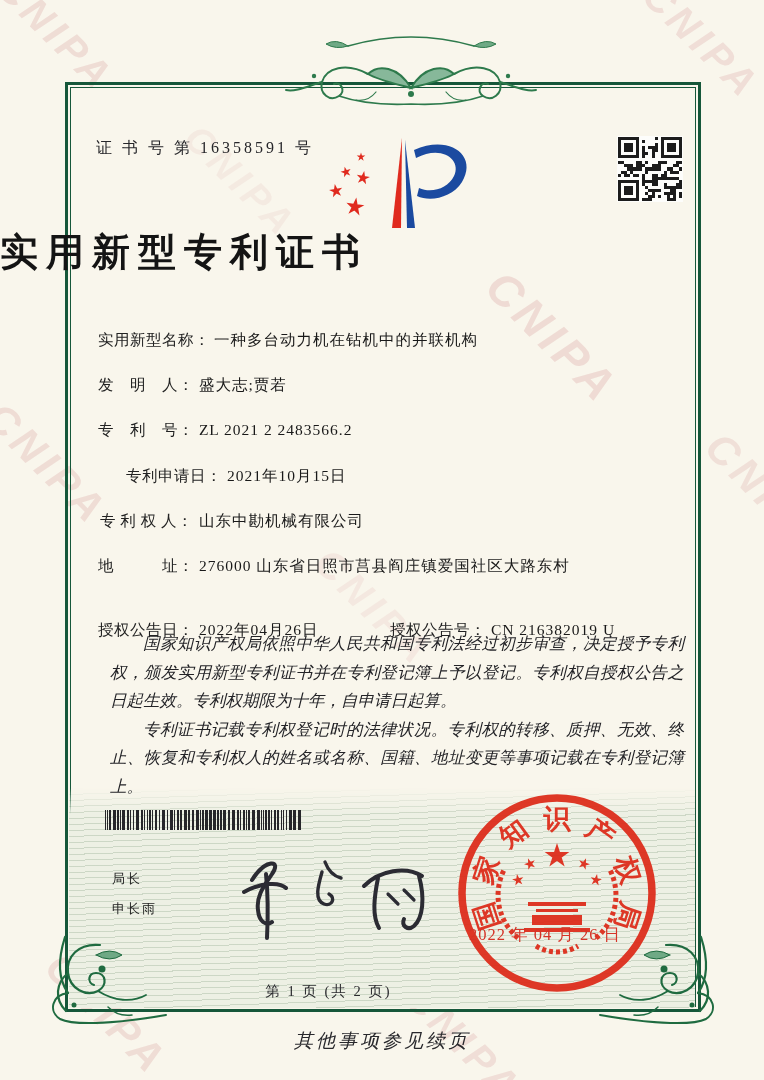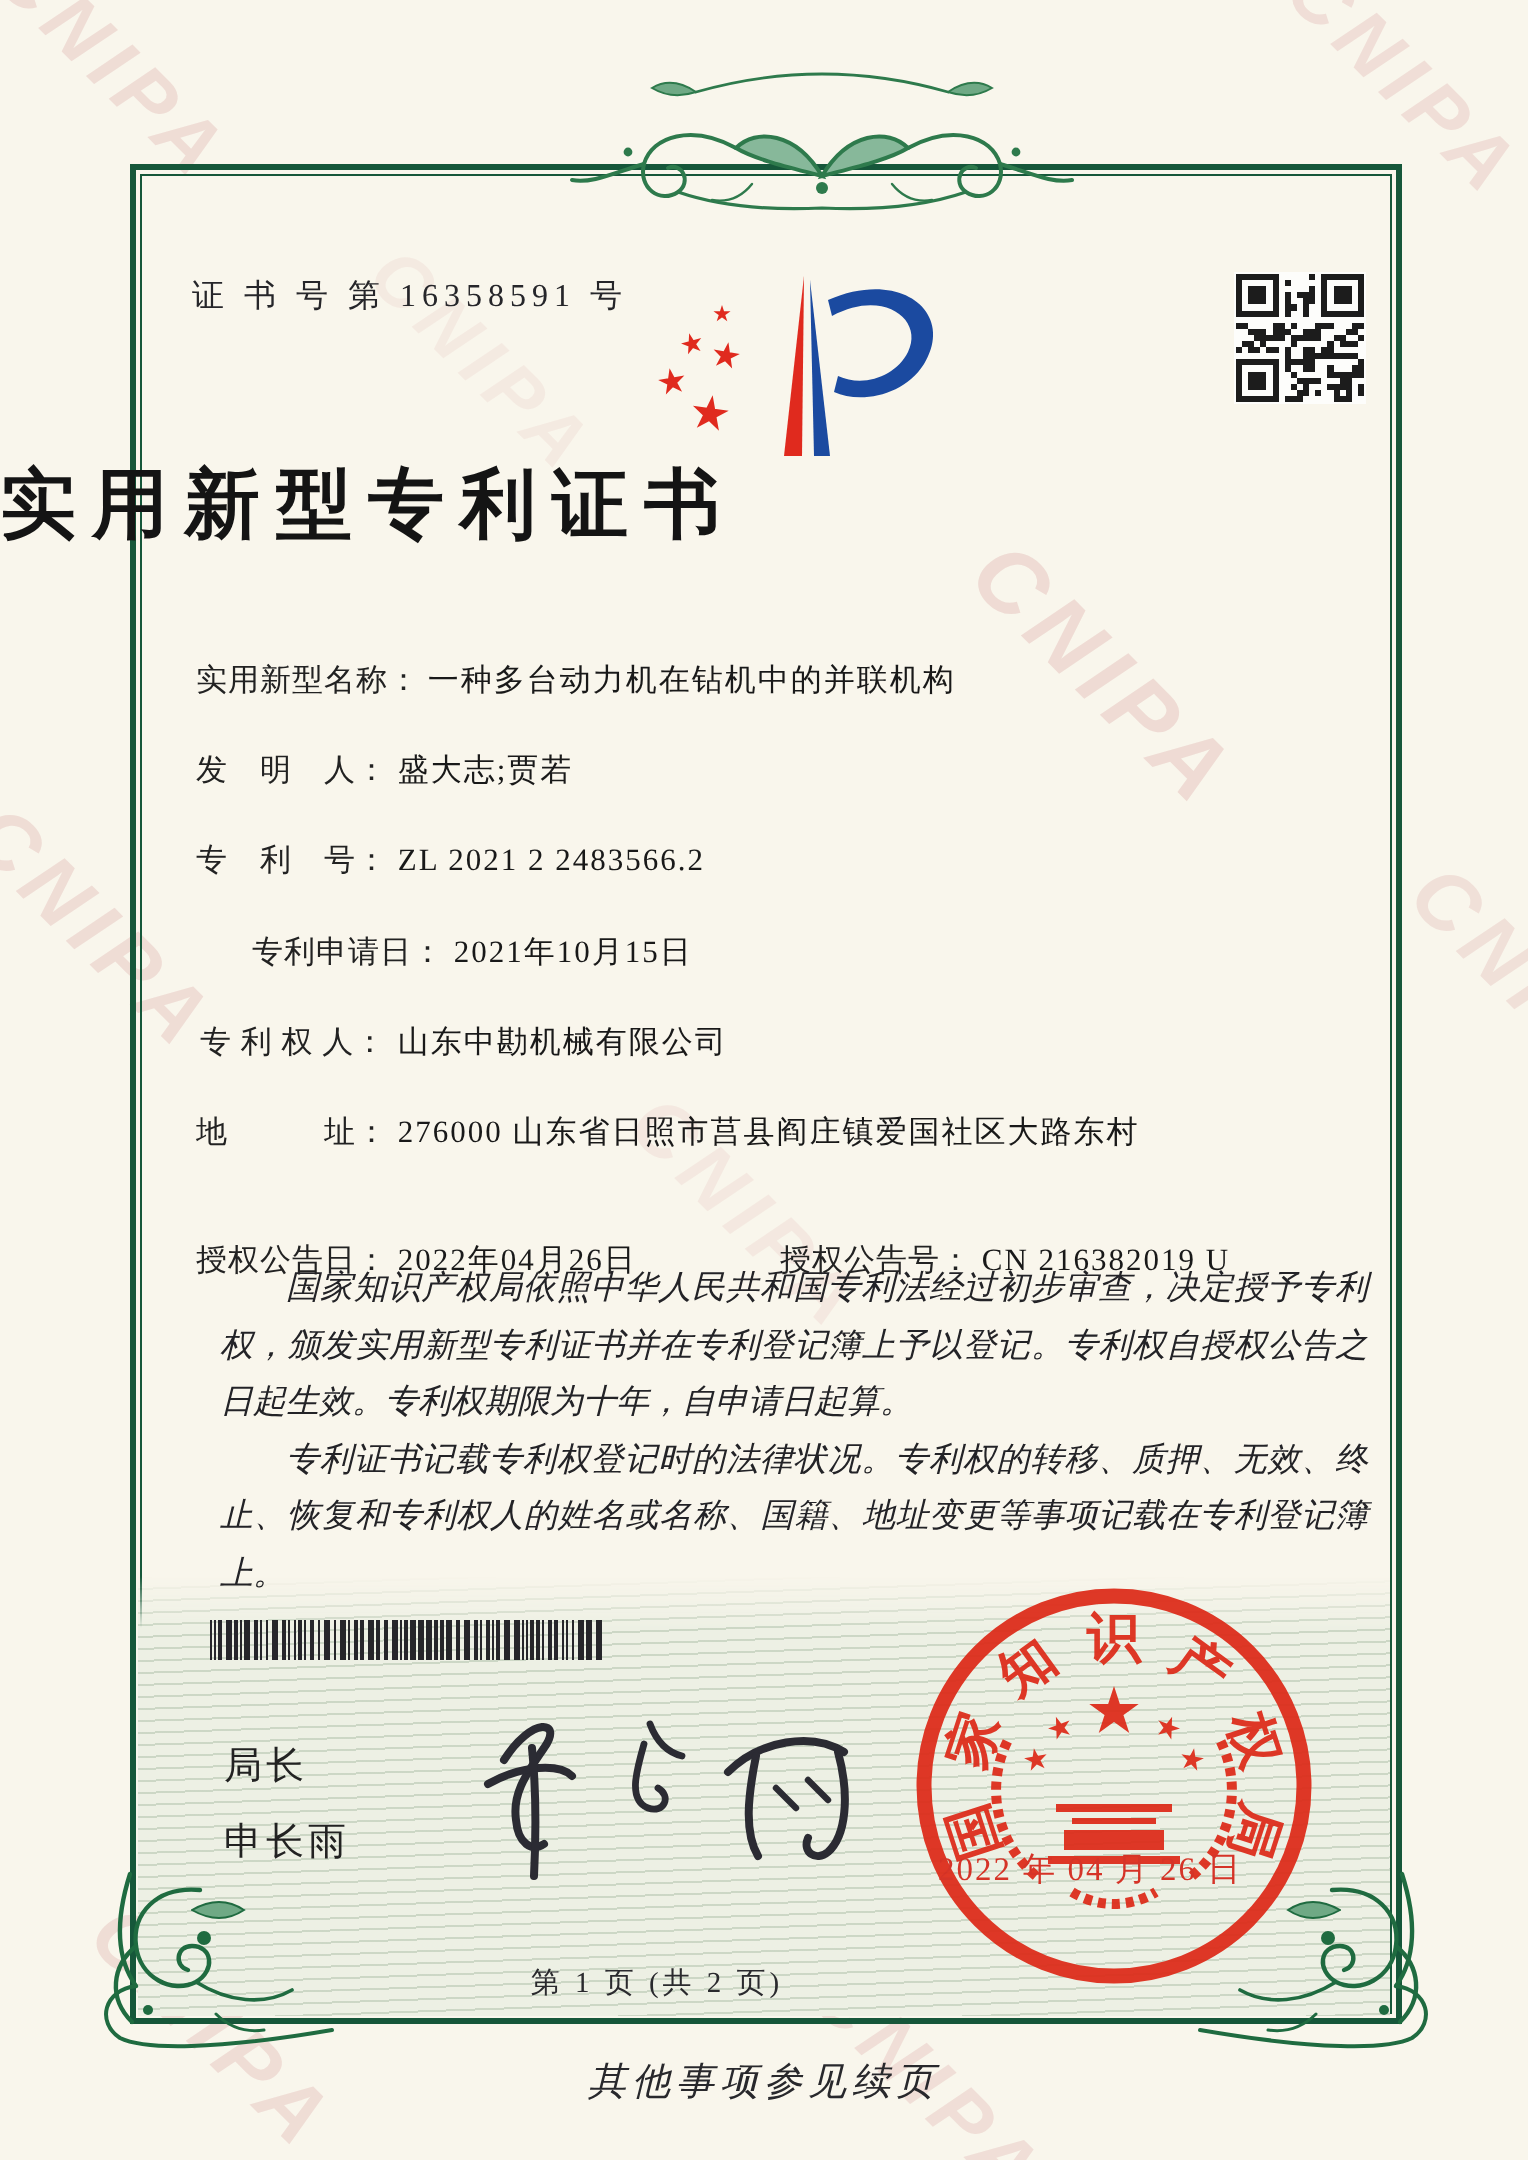--- a/index.html
+++ b/index.html
@@ -39,21 +39,21 @@
   .frow{position:absolute; left:0; white-space:nowrap;}
   .flabel{display:inline-block; min-width:97px; letter-spacing:.5px; color:#222;}
   .fvalue{letter-spacing:1px; color:#191919;}
   .fpair2{position:absolute; left:292px; top:0;}
   .paras{
     position:absolute; left:98px; top:630px; width:574px;
     font-size:16.5px; line-height:28.5px; font-style:italic; color:#232327; text-align:justify;margin-left:12px;
   }
   .paras p{margin:0; text-indent:2em;}
   .barcode{position:absolute; left:105px; top:810px; width:200px; height:20px;}
-  .signer{position:absolute; left:112px; top:870px; font-size:19px; letter-spacing:2px; color:#222;}
+  .signer{position:absolute; left:112px; top:870px; font-size:13px; letter-spacing:2px; color:#222;}
   .signer div{margin-bottom:12px;}
   .signature{position:absolute; left:222px; top:846px;}
   .seal{position:absolute; left:452px; top:790px; opacity:.93;}
   .page-info{position:absolute; left:0; top:982px; width:657px; text-align:center; font-size:14.5px; letter-spacing:2px; color:#2a2a2e; z-index:6;}
   .footer-note{position:absolute; left:0; top:1028px; width:764px; text-align:center; font-size:19px; font-style:italic; letter-spacing:3px; color:#28282c;}
   .ornament{position:absolute; z-index:3; pointer-events:none;}
   .seal-char{font-size:27px; font-weight:bold; fill:#dd2a18; font-family:"Liberation Serif","DejaVu Serif",serif;}
 </style>
 </head>
 <body>

